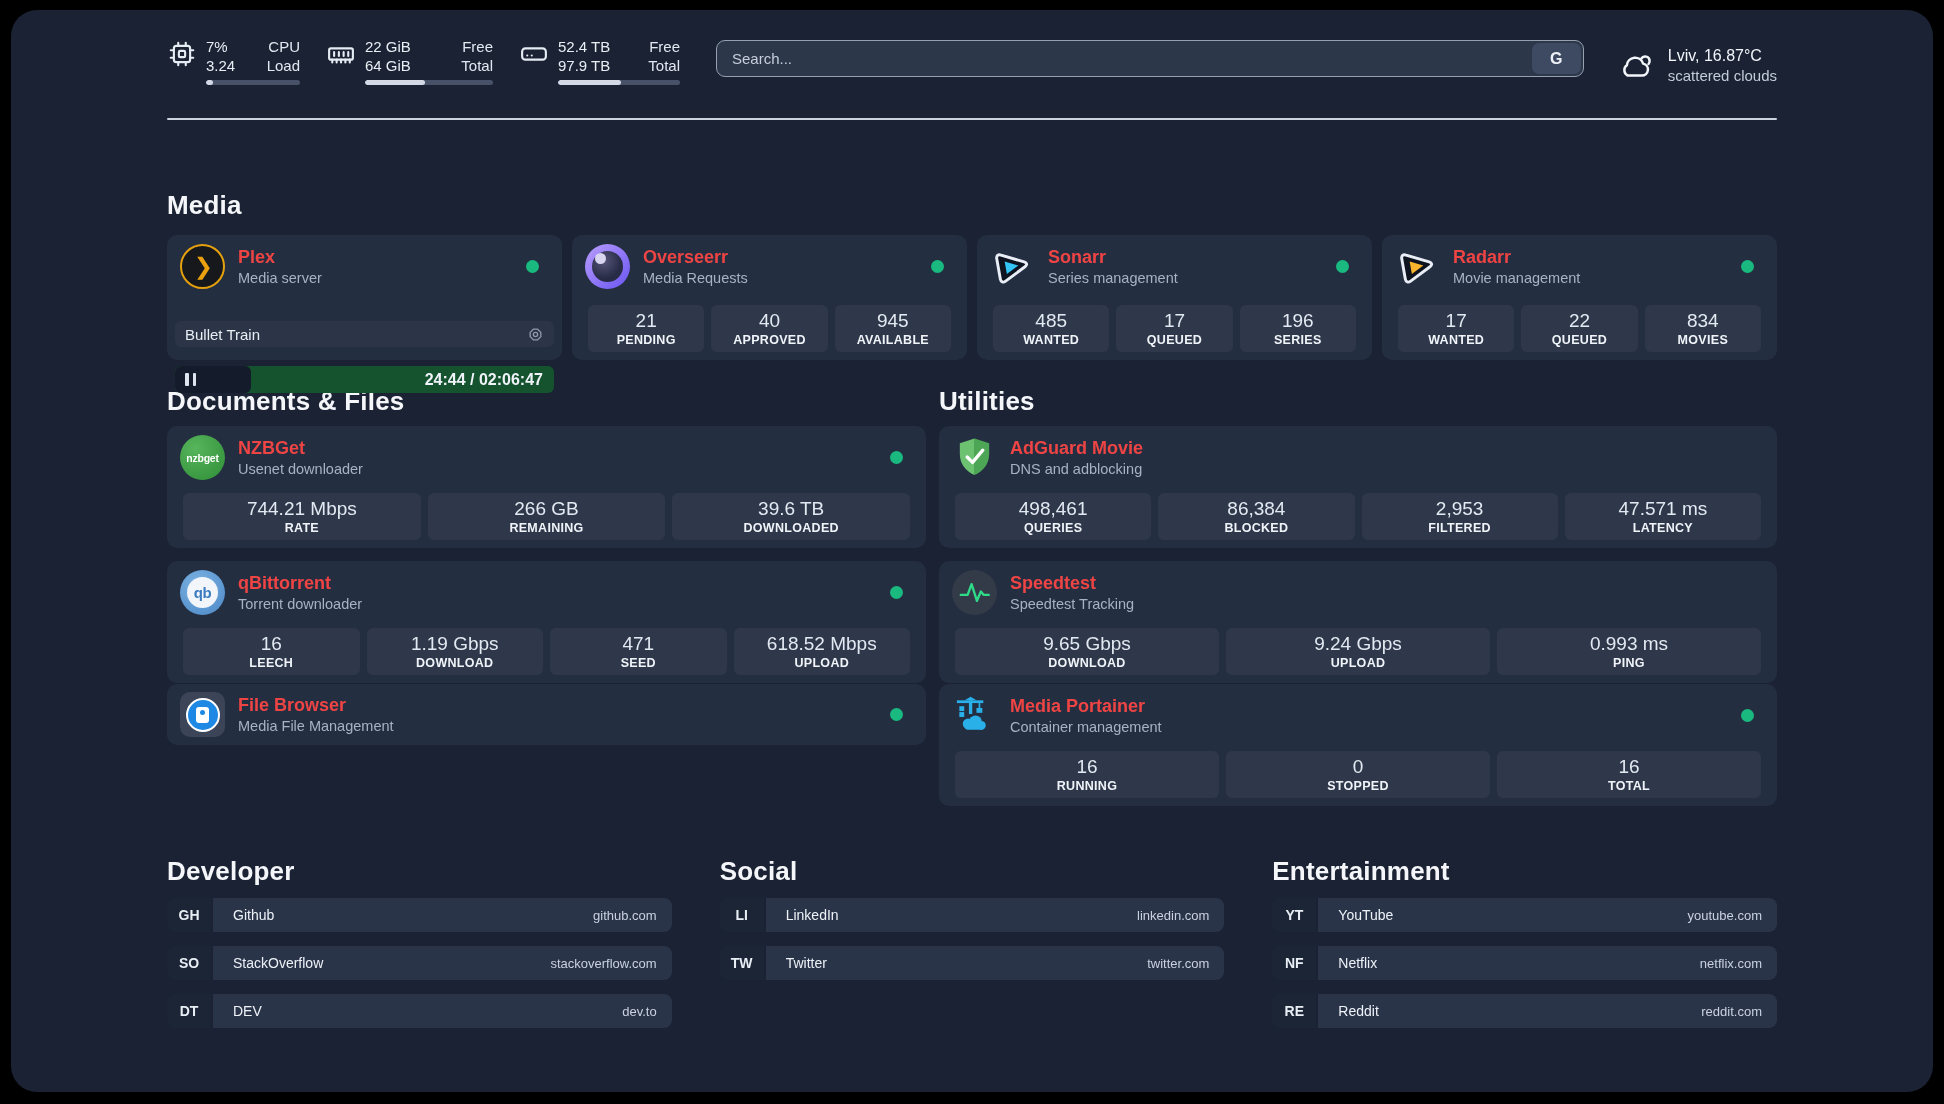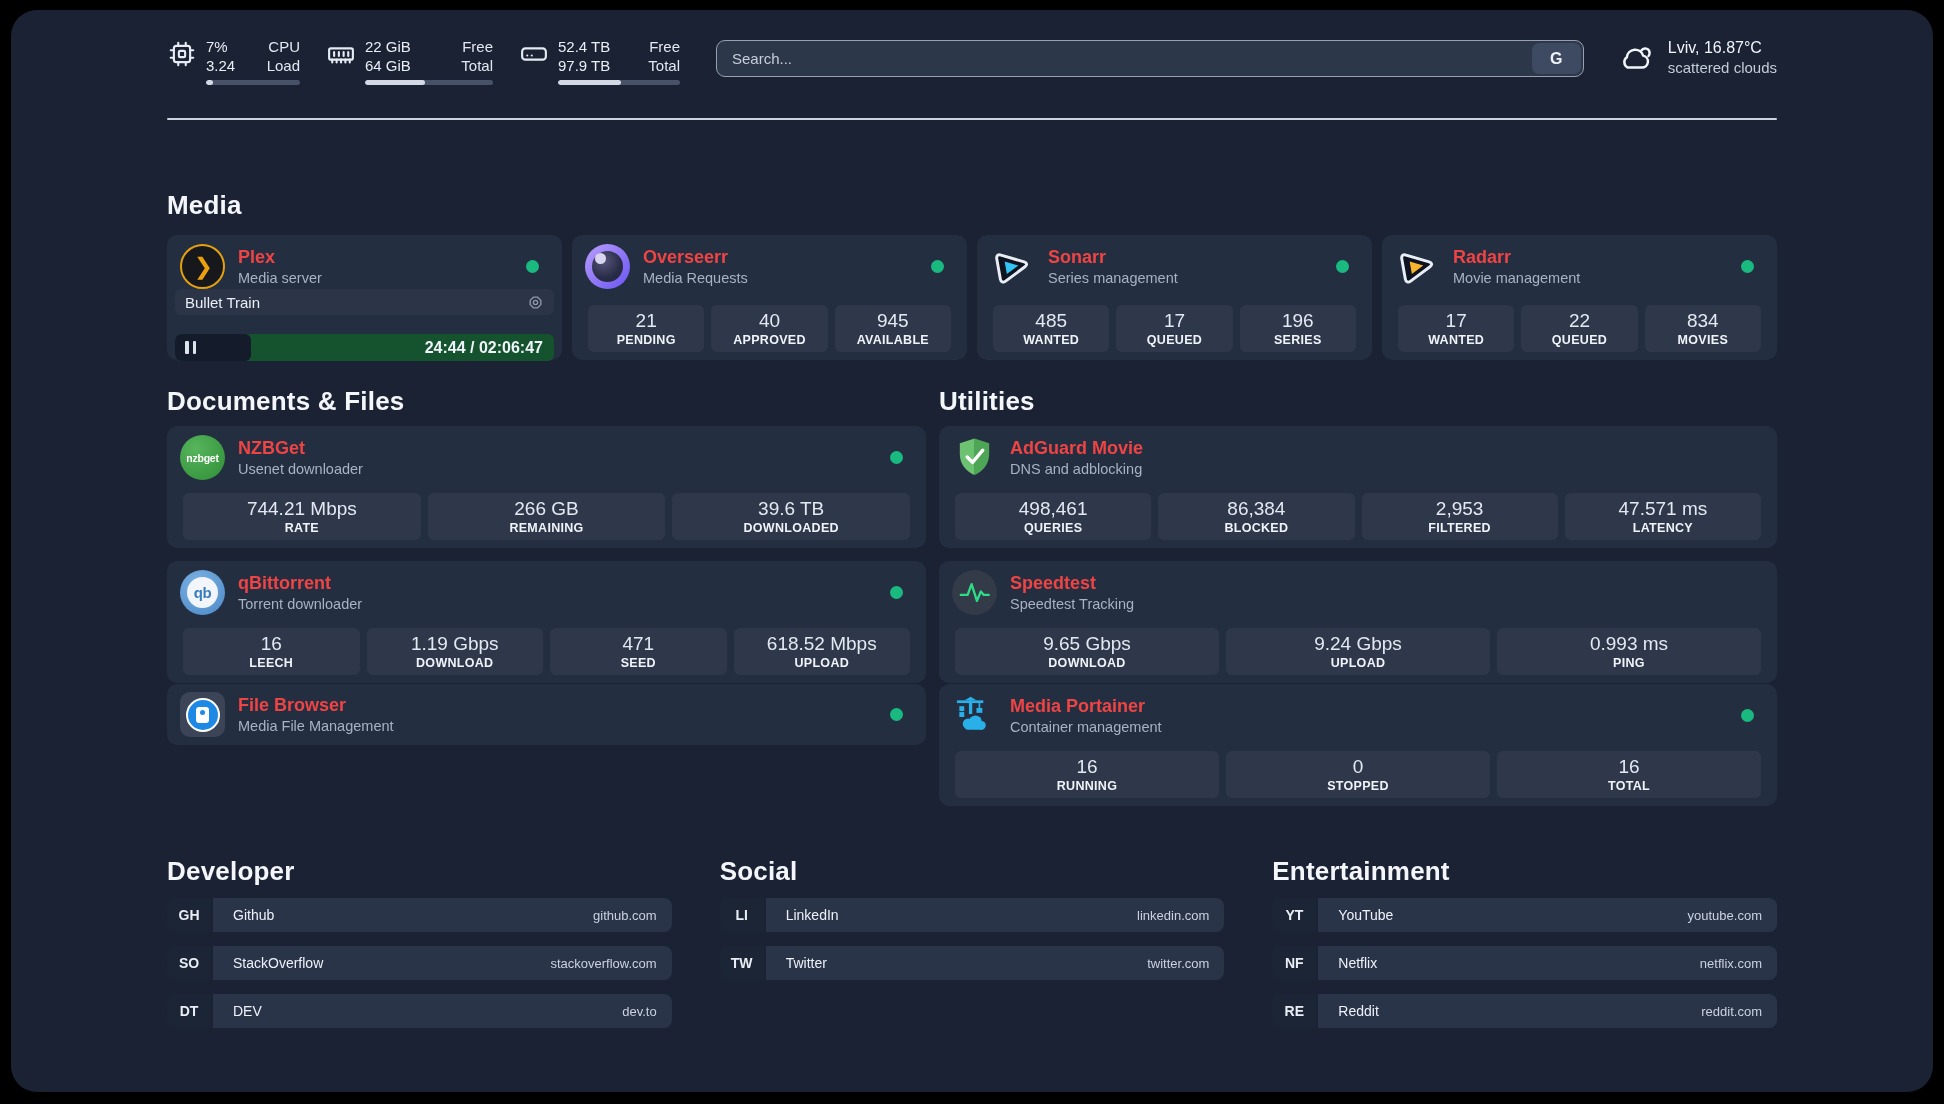--- a/index.html
+++ b/index.html
@@ -23,21 +23,21 @@
   .ss-fill { height: 100%; background: #d3dae5; border-radius: 3px; }
 
   .searchwrap { flex: 1; margin: 3px 34px 0 36px; height: 37px; display: flex; align-items: center;
                 background: #2c3749; border: 1.5px solid #96a0b1; border-radius: 9px; }
   .searchwrap input { flex: 1; height: 100%; background: transparent; border: none; outline: none;
                       padding: 0 15px; font-size: 15px; color: #86efac; font-family: inherit; }
   .searchwrap input::placeholder { color: #c6cedb; }
   .gbtn { width: 49px; height: 31px; margin-right: 2px; flex: none; border: none; cursor: pointer;
           border-radius: 7px; background: #3e4a61; color: #eef2f8; font-size: 16px; font-weight: 600;
           font-family: inherit; display: flex; align-items: center; justify-content: center; }
-  .weather { display: flex; align-items: center; gap: 13px; margin-top: 0; flex: none; }
+  .weather { display: flex; align-items: center; gap: 13px; margin-top: 8px; flex: none; }
   .weather svg { width: 37px; height: 37px; color: #f2f5fa; }
   .w-loc { font-size: 16px; line-height: 21px; color: #f2f5fa; }
   .w-cond { font-size: 15px; line-height: 19px; color: #c3ccd9; text-align: center; }
 
   .divider { margin: 33px 156px 0; height: 2px; background: #dce3ed; opacity: .92; border-radius: 1px; }
 
   
   .sec-title { font-size: 26px; line-height: 34px; font-weight: 600; color: #f4f6fa; letter-spacing: .2px; }
   .media-sec { margin-top: 68px; }
   .media-grid { display: grid; grid-template-columns: repeat(4, 1fr); gap: 10px; margin-top: 13px; }
@@ -60,21 +60,21 @@
   .dot { width: 13px; height: 13px; border-radius: 50%; background: #19b97f; margin-left: auto; margin-right: 10px; flex: none; }
   .stats { display: flex; gap: 7px; padding: 0 16px 8px; margin-top: auto; }
   .stat { flex: 1; height: 47px; background: rgba(255,255,255,.05); border-radius: 6px;
           display: flex; flex-direction: column; align-items: center; justify-content: center; gap: 1px; }
   .stat-v { font-size: 19px; line-height: 22px; color: #e3e9f2; }
   .stat-l { font-size: 12.5px; line-height: 15px; font-weight: 700; color: #f0f4f9; letter-spacing: .3px; }
 
   
   .player { margin-top: auto; padding: 0 8px 8px; }
   .player-title { height: 26px; background: rgba(255,255,255,.035); border-radius: 6px;
-                  display: flex; align-items: center; justify-content: space-between; padding: 0 10px; }
+                  display: flex; align-items: center; justify-content: space-between; padding: 0 10px; margin-top: 32px; }
   .player-title span { font-size: 15px; font-weight: 500; color: #e9eef5; }
   .player-title svg { width: 17px; height: 17px; color: #8e99aa; cursor: pointer; }
   .player-bar { position: relative; height: 27px; margin-top: 19px; background: #14532d; border-radius: 6px; overflow: hidden; }
   .player-fill { position: absolute; left: 0; top: 0; bottom: 0; background: #141b2a; border-radius: 6px; }
   .pause { position: absolute; left: 10px; top: 7px; display: flex; gap: 4px; cursor: pointer; }
   .pause i { display: block; width: 3.5px; height: 13px; background: #dfe5ee; border-radius: 1px; }
   .ptime { position: absolute; right: 11px; top: 0; line-height: 27px; font-size: 16px; font-weight: 600; color: #f0f4fa; }
 
   
   .icon-plex { background: #17181c; border: 2.5px solid #e5a00d; border-radius: 50%; }

